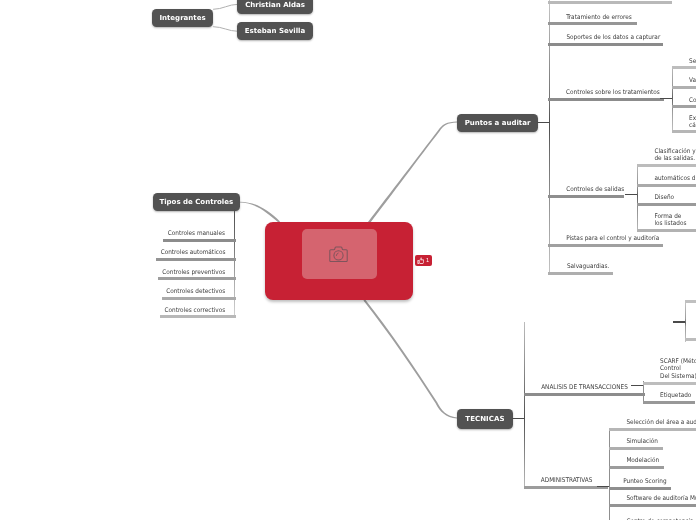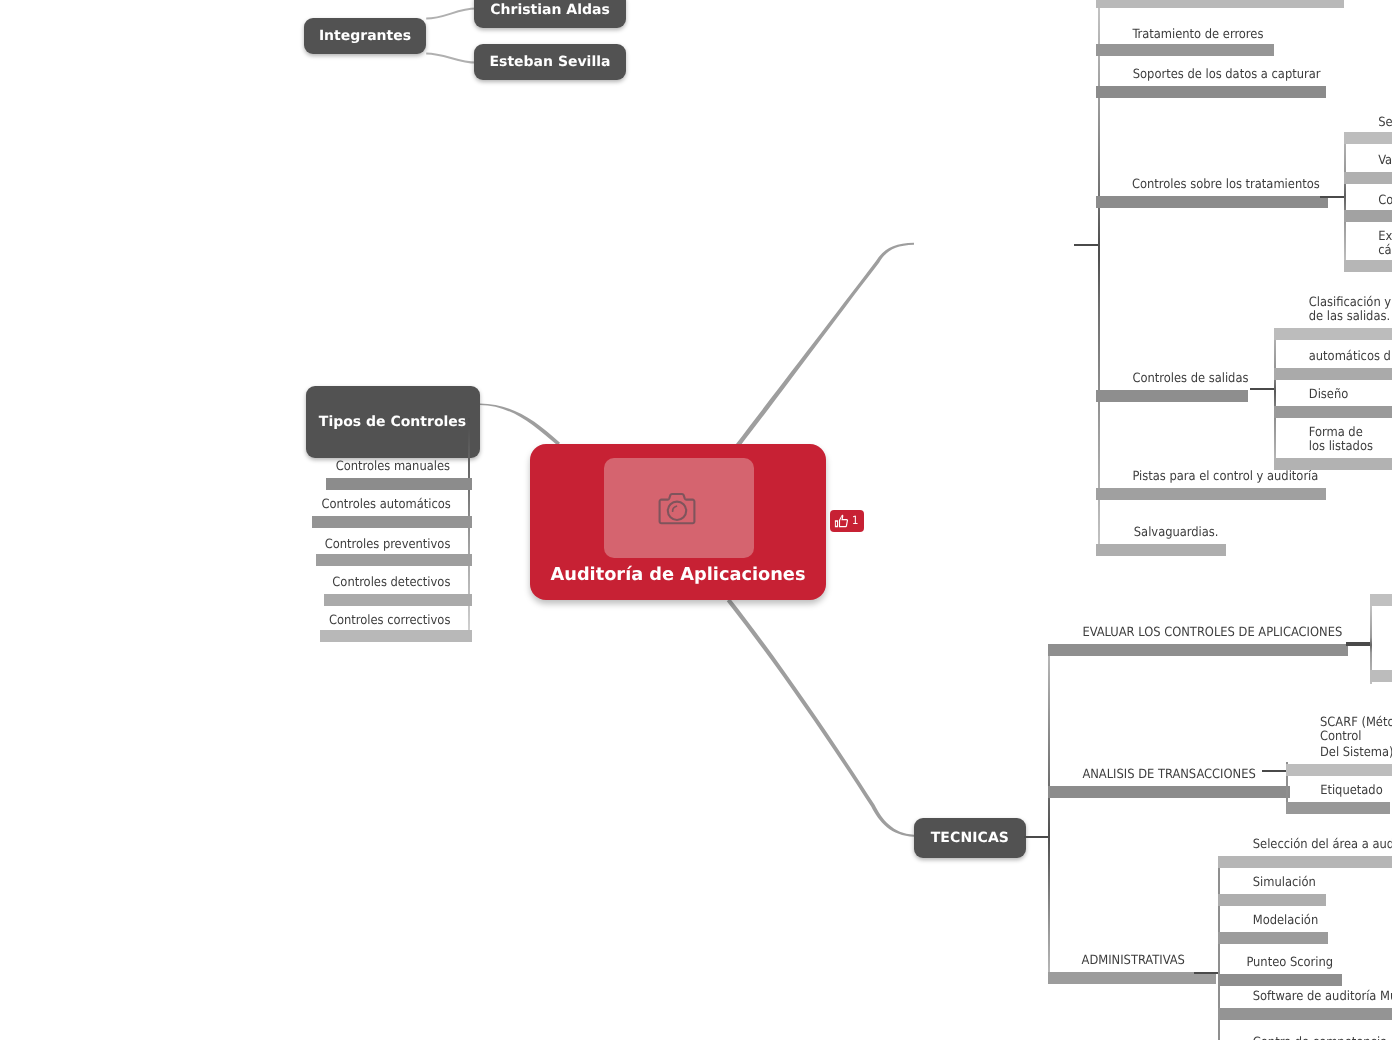--- a/index.html
+++ b/index.html
@@ -16,21 +16,21 @@
   .root-node{position:absolute;background:#C72134;border-radius:8px;
      box-shadow:0 2px 3px rgba(0,0,0,0.25);box-sizing:border-box;}
   .root-img{position:absolute;background:#D5646F;border-radius:5px;
      display:flex;align-items:center;justify-content:center;}
   .root-label{position:absolute;left:0;right:0;text-align:center;color:#fff;
      font-weight:bold;font-size:8.9px;white-space:nowrap;}
   .badge{position:absolute;background:#C72134;border-radius:2px;
      display:flex;align-items:center;color:#fff;box-sizing:border-box;}
   .leaf{position:absolute;font-family:"DejaVu Sans Condensed","DejaVu Sans",sans-serif;
      color:#3d3d3d;white-space:pre;font-size:6.4px;line-height:7.4px;box-sizing:border-box;
-     border-bottom:6px solid #a16207;padding-bottom:1.5px;display:inline-block;}
+     border-bottom:3px solid #a16207;padding-bottom:1.5px;display:inline-block;}
   .leaf span{display:block;position:relative;}
   .vline{position:absolute;background:#8f8f8f;width:1px;}
   .hstub{position:absolute;background:#4a4a4a;height:1.6px;}
 </style>
 </head>
 <body>
 
 <div id="stage">
 
 <svg class="links" viewBox="0 0 696 520" shape-rendering="geometricPrecision">
@@ -53,50 +53,52 @@
 <div class="dark-node" style="left:152px;top:9px;width:61px;height:18px;font-size:7px;">
   <span>Integrantes</span>
 </div>
 <div class="dark-node" style="left:237px;top:-4px;width:76px;height:18px;font-size:7px;">
   <span>Christian Aldas</span>
 </div>
 <div class="dark-node" style="left:237px;top:22px;width:76px;height:18px;font-size:7px;">
   <span>Esteban Sevilla</span>
 </div>
 
-<div class="dark-node" style="left:152.5px;top:193px;width:87.5px;height:36px;font-size:7px;">
+<div class="dark-node" style="left:152.5px;top:193px;width:87.5px;height:18px;font-size:7px;">
   <span>Tipos de Controles</span>
 </div>
 <div class="vline" style="left:233.8px;top:209px;height:106px;background:linear-gradient(to bottom,#4d4d4d 0%,#6e6e6e 30%,#a8a8a8 65%,#cfcfcf 100%);"></div>
 <div class="leaf" style="right:460.3px;top:230px;padding-left:4.4px;padding-right:10.7px;border-bottom-color:#8c8c8c;"><span>Controles manuales</span></div>
 <div class="leaf" style="right:460.3px;top:249px;padding-left:4.8px;padding-right:10.3px;border-bottom-color:#949494;"><span>Controles automáticos</span></div>
 <div class="leaf" style="right:460.3px;top:268.5px;padding-left:4.6px;padding-right:10.5px;border-bottom-color:#9e9e9e;"><span>Controles preventivos</span></div>
 <div class="leaf" style="right:460.3px;top:288px;padding-left:4.6px;padding-right:10.5px;border-bottom-color:#aaaaaa;margin-left:43px;"><span>Controles detectivos</span></div>
 <div class="leaf" style="right:460.3px;top:306.5px;padding-left:4.6px;padding-right:10.5px;border-bottom-color:#b8b8b8;"><span>Controles correctivos</span></div>
 
 <div class="root-node" style="left:265px;top:222px;width:148px;height:78px;">
   <div class="root-img" style="left:37px;top:7px;width:75px;height:50px;">
     <svg width="19" height="17" viewBox="-0.2 -0.2 19 17" style="position:relative;top:0.5px;left:-1.2px">
       <path d="M1.5,3.6 h3.0 a0.9,0.9 0 0 0 0.9,-0.5 L6.0,1.3 a0.9,0.9 0 0 1 0.9,-0.5 h4.8 a0.9,0.9 0 0 1 0.9,0.5 l0.6,1.8 a0.9,0.9 0 0 0 0.9,0.5 h3.0 a0.9,0.9 0 0 1 0.9,0.9 v10.0 a0.9,0.9 0 0 1 -0.9,0.9 H1.5 a0.9,0.9 0 0 1 -0.9,-0.9 V4.5 a0.9,0.9 0 0 1 0.9,-0.9 Z" fill="none" stroke="#7f545c" stroke-width="1.05" stroke-linejoin="round"></path>
       <circle cx="9.3" cy="9.2" r="4.6" fill="none" stroke="#7f545c" stroke-width="1.05"></circle>
       <path d="M7.1,9.4 a2.6,2.6 0 0 1 1.9,-2.5" fill="none" stroke="#7f545c" stroke-width="0.85" stroke-linecap="round"></path>
     </svg>
   </div>
-  <div class="root-label" style="top:60.8px;">Auditoría de Aplicaciones</div>
 </div>
 
 <div class="badge" style="left:415px;top:255.4px;width:17px;height:10.4px;padding:0 2.5px 0 2.2px;font-size:5.6px;font-family:'DejaVu Sans Condensed','DejaVu Sans',sans-serif;">
   <svg width="7.4" height="7.1" viewBox="0 0 10 9.6" style="margin-right:1.4px;display:block;">
     <path d="M0.6,4.3 h2.1 v4.7 h-2.1 Z M1.25,5.3 h0.8 v2.7 h-0.8 Z" fill="#fff" fill-rule="evenodd"></path>
     <path d="M3.3,4.25 L5.1,1.0 C5.5,0.25 6.45,0.6 6.3,1.45 L5.95,3.45 h2.6 c0.65,0 1.05,0.5 0.9,1.1 L8.8,8.1 c-0.12,0.55 -0.55,0.9 -1.1,0.9 H3.3 Z
              M4.1,4.55 v3.6 h3.55 c0.2,0 0.3,-0.12 0.35,-0.28 l0.65,-3.35 c0.03,-0.2 -0.05,-0.25 -0.2,-0.25 H5.0 L5.45,1.5 c0.02,-0.1 -0.05,-0.1 -0.1,-0.02 Z" fill="#fff" fill-rule="evenodd"></path>
   </svg>
   <span>1</span>
 </div>
 
+<div class="dark-node" style="left:457px;top:114px;width:81px;height:18px;font-size:7px;">
+  <span>Puntos a auditar</span>
+</div>
 <div class="hstub" style="left:537px;top:121.6px;width:13px;"></div>
 <div class="vline" style="left:548.8px;top:0px;height:272px;background:linear-gradient(to bottom,#c6c6c6 0%,#9d9d9d 18%,#6c6c6c 38%,#4f4f4f 45%,#4f4f4f 47%,#6c6c6c 56%,#9a9a9a 78%,#c2c2c2 100%);"></div>
 
 <div class="leaf" style="left:548.4px;top:-5.4px;width:124px;text-align:center;height:9.4px;border-bottom-color:#b9b9b9;"><span></span></div>
 <div class="leaf" style="left:548.4px;top:13.5px;padding-left:17.8px;padding-right:5.4px;display:inline-block;border-bottom-color:#969696;"><span>Tratamiento de errores</span></div>
 <div class="leaf" style="left:548.4px;top:33.8px;padding-left:18px;padding-right:2.3px;display:inline-block;border-bottom-color:#8b8b8b;"><span>Soportes de los datos a capturar</span></div>
 <div class="leaf" style="left:548.4px;top:89.4px;padding-left:17.6px;padding-right:3.7px;display:inline-block;border-bottom-color:#8c8c8c;"><span>Controles sobre los tratamientos</span></div>
 <div class="leaf" style="left:548.4px;top:185.9px;padding-left:17.8px;padding-right:0px;border-bottom-color:#8e8e8e;"><span>Controles de salidas</span></div>
 <div class="leaf" style="left:548.4px;top:234.6px;padding-left:17.8px;padding-right:4px;display:inline-block;border-bottom-color:#a0a0a0;"><span>Pistas para el control y auditoría</span></div>
 <div class="leaf" style="left:548.4px;top:262.6px;padding-left:18.5px;padding-right:3.8px;display:inline-block;border-bottom-color:#aeaeae;"><span>Salvaguardias.</span></div>
@@ -117,21 +119,20 @@
 <div class="leaf" style="left:637.4px;top:194px;padding-left:17px;padding-right:34px;border-bottom-color:#9a9a9a;"><span>Diseño</span></div>
 <div class="leaf" style="left:637.4px;top:213.4px;line-height:7.1px;padding-left:17px;padding-right:36px;border-bottom-color:#b2b2b2;"><span>Forma de
 los listados</span></div>
 
 <div class="dark-node" style="left:457.3px;top:409.2px;width:55.3px;height:19.6px;font-size:7px;letter-spacing:0.05px;">
   <span>TECNICAS</span>
 </div>
 <div class="hstub" style="left:511.7px;top:417.5px;width:13.5px;"></div>
 <div class="vline" style="left:524.4px;top:322px;height:165px;background:linear-gradient(to bottom,#bdbdbd 0%,#8f8f8f 25%,#5d5d5d 52%,#4f4f4f 58%,#6d6d6d 70%,#9d9d9d 88%,#b8b8b8 100%);"></div>
 
-<div class="leaf" style="left:524.4px;top:312.6px;padding-left:16.8px;padding-right:3px;border-bottom-color:#8f8f8f;"><span>EVALUAR LOS CONTROLES DE APLICACIONES</span></div>
 <div class="leaf" style="left:524.4px;top:384px;padding-left:16.8px;padding-right:17px;border-bottom-color:#8c8c8c;"><span>ANALISIS DE TRANSACCIONES</span></div>
 <div class="leaf" style="left:524.4px;top:476.6px;padding-left:16.4px;padding-right:15.6px;border-bottom-color:#9c9c9c;"><span>ADMINISTRATIVAS</span></div>
 
 <div class="hstub" style="left:672.5px;top:321.4px;width:12.5px;"></div>
 <div class="vline" style="left:684.6px;top:302.6px;height:39px;background:linear-gradient(to bottom,#c2c2c2 0%,#9a9a9a 40%,#656565 50%,#9a9a9a 60%,#c2c2c2 100%);"></div>
 <div class="leaf" style="left:684.6px;top:293.2px;height:9.4px;padding-left:17px;padding-right:20px;border-bottom-color:#c0c0c0;"><span></span></div>
 <div class="leaf" style="left:684.6px;top:332.1px;height:9.4px;padding-left:17px;padding-right:20px;border-bottom-color:#bcbcbc;"><span></span></div>
 
 <div class="hstub" style="left:631px;top:384.6px;width:12.5px;"></div>
 <div class="vline" style="left:643.4px;top:381.1px;height:20.5px;"></div>

